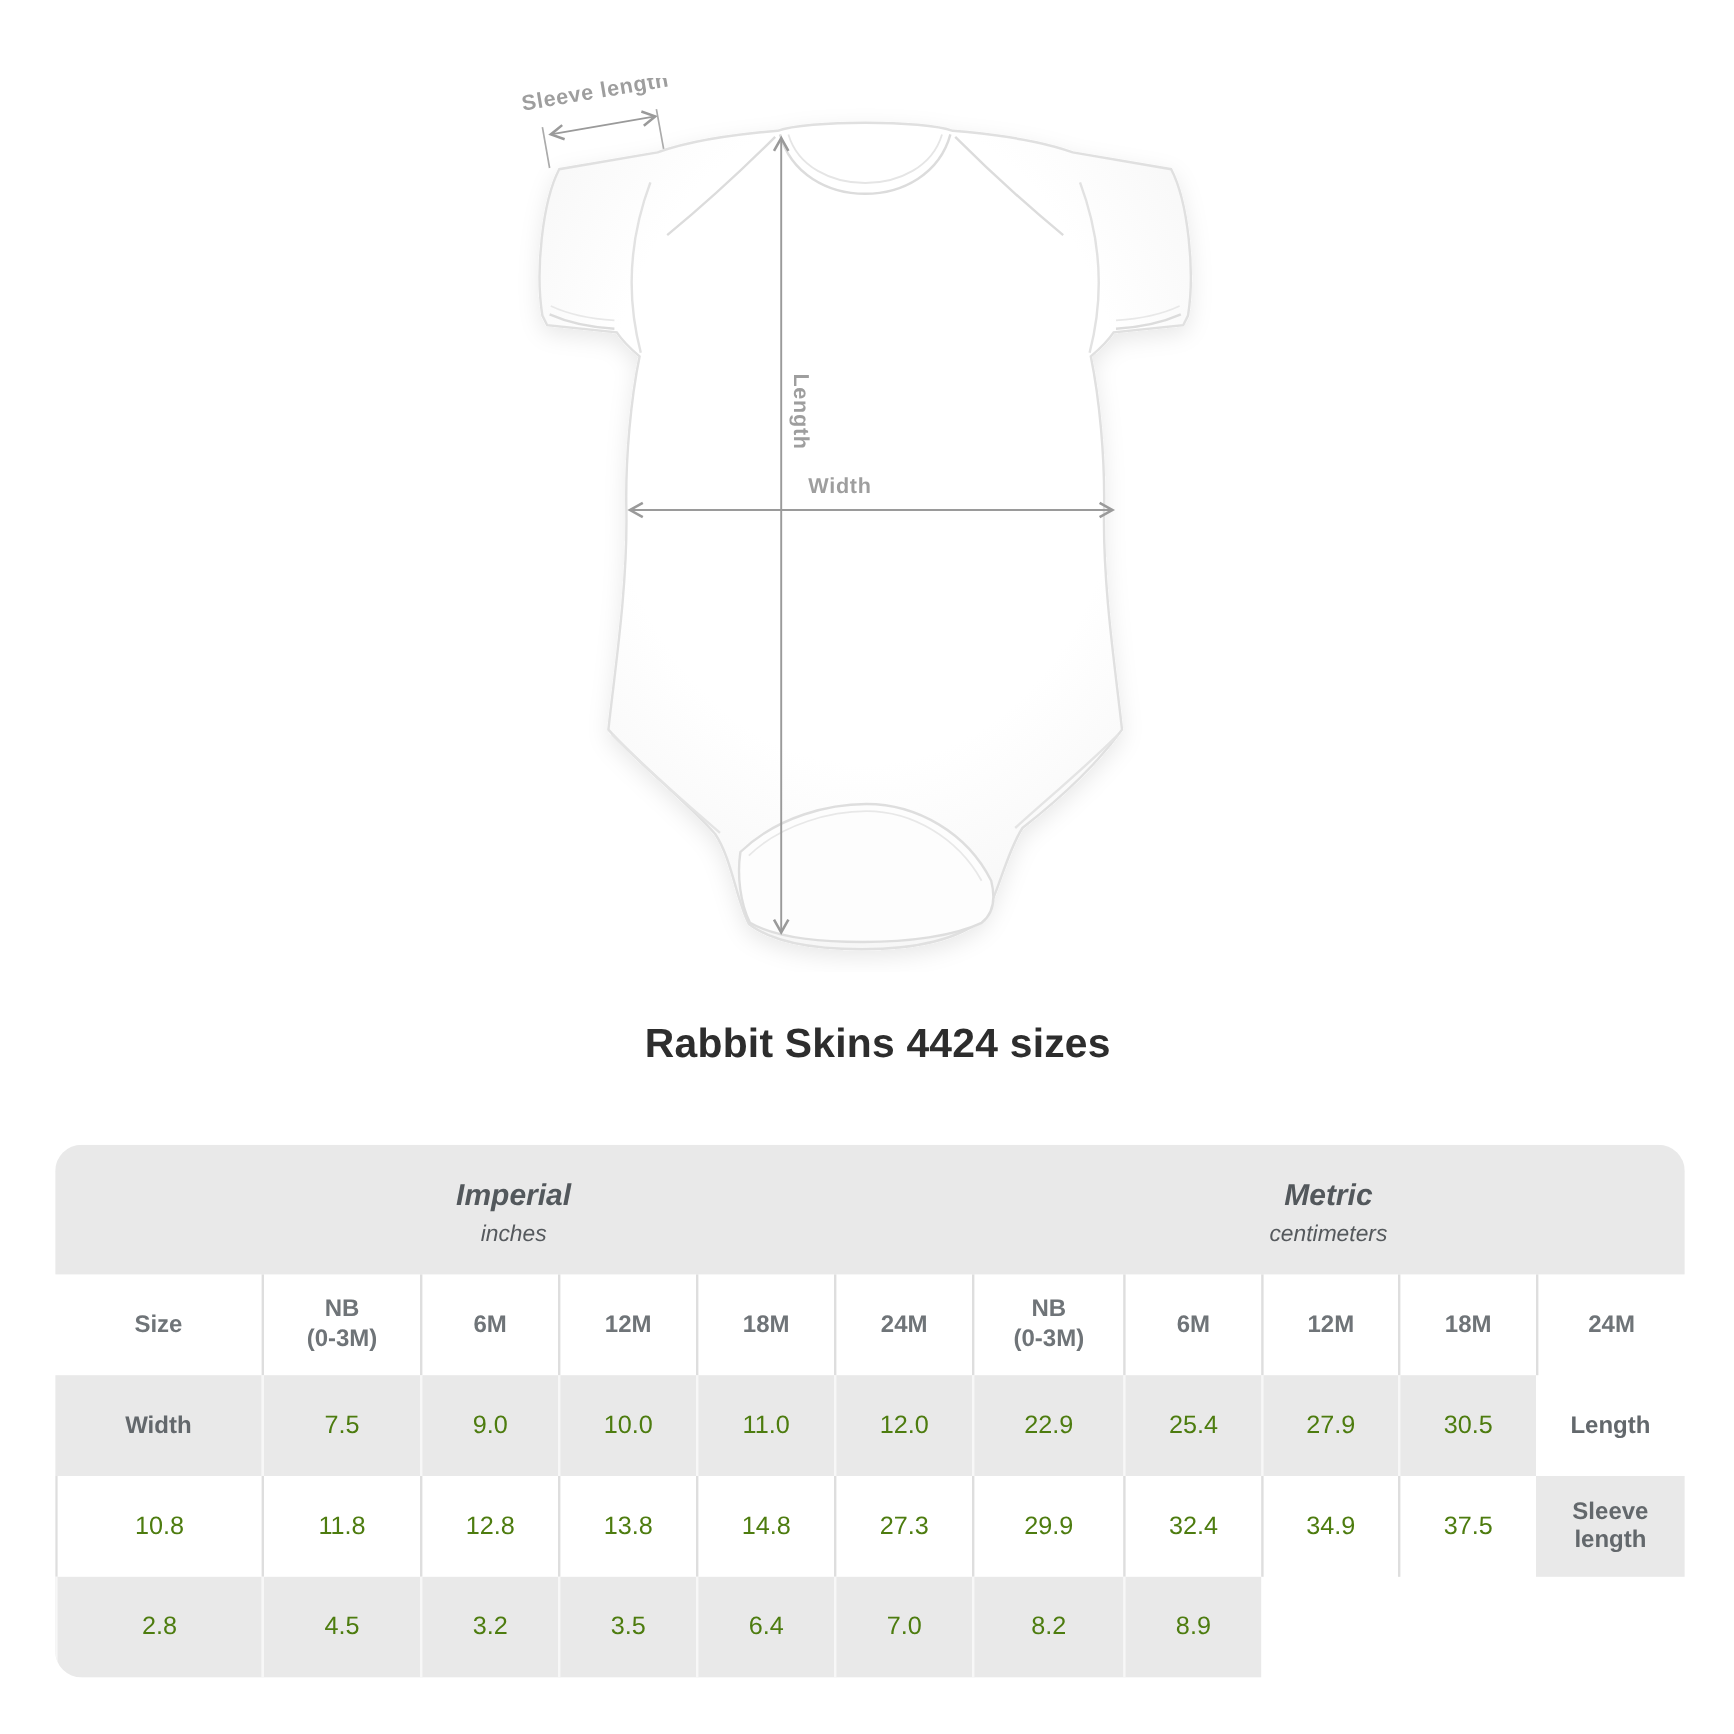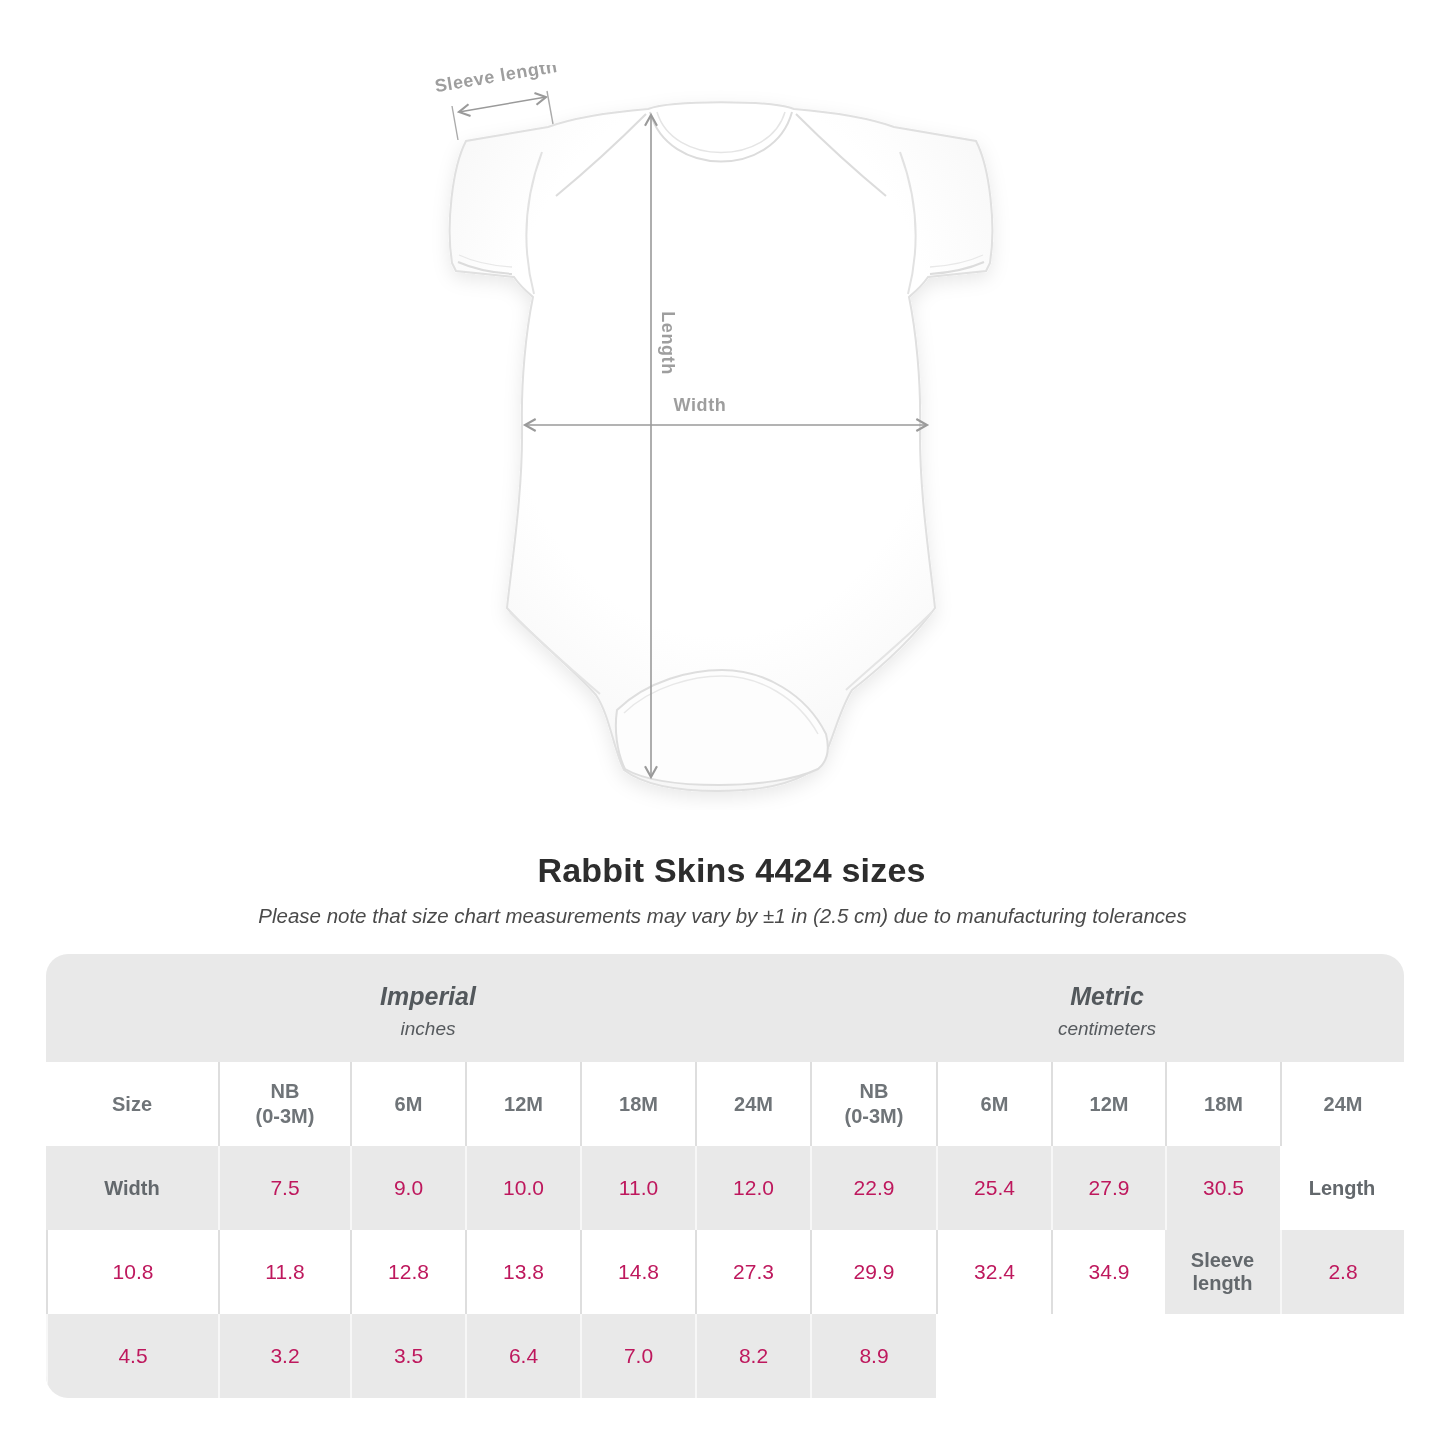--- a/index.html
+++ b/index.html
@@ -30,21 +30,21 @@
     grid-template-rows:108px 84px 84px 84px 84px;
   }
   .cell { display:flex; align-items:center; justify-content:center; text-align:center; }
 
   .unit-head { background:#e9e9e9; flex-direction:column; gap:7px; padding-top:6px; }
   .unit-label { font-size:25px; font-weight:700; font-style:italic; color:#53585c; }
   .unit-sub   { font-size:19px; font-style:italic; color:#55595d; }
 
   .col-head { font-size:20px; font-weight:700; color:#6f7478; white-space:pre-line; line-height:1.25; }
   .row-label { font-size:20px; font-weight:700; color:#63686c; }
-  .val { font-size:21px; color:#be185d; }
+  .val { font-size:21px; color:#4d7c0f; }
 
   .bg-g { background:#e9e9e9; }           
   .sw { border-left:2px solid #dedede; }  
   .sg { border-left:2px solid #f7f7f7; }  
 </style>
 </head>
 <body>
 
 <div class="stage">
 
@@ -122,21 +122,20 @@
     </g>
 
     <g font-family="Liberation Sans, sans-serif" font-size="18" font-weight="700" fill="#9e9e9e" letter-spacing="0.6">
       <text x="497" y="82" text-anchor="middle" transform="rotate(-9.5 497 82)">Sleeve length</text>
       <text x="662" y="343" text-anchor="middle" transform="rotate(90 662 343)">Length</text>
       <text x="700" y="411" text-anchor="middle">Width</text>
     </g>
   </svg>
 
   <div class="page-title">Rabbit Skins 4424 sizes</div>
-  <div class="page-note">Please note that size chart measurements may vary by ±1 in (2.5 cm) due to manufacturing tolerances</div>
 
   <div class="size-table">
 
     <div class="cell unit-head" style="grid-column:span 6">
       <div class="unit-label">Imperial</div>
       <div class="unit-sub">inches</div>
     </div>
     <div class="cell unit-head" style="grid-column:span 5">
       <div class="unit-label">Metric</div>
       <div class="unit-sub">centimeters</div>
@@ -170,20 +169,21 @@
     <div class="cell row-label">Length</div>
     <div class="cell val sw">10.8</div>
     <div class="cell val sw">11.8</div>
     <div class="cell val sw">12.8</div>
     <div class="cell val sw">13.8</div>
     <div class="cell val sw">14.8</div>
     <div class="cell val sw">27.3</div>
     <div class="cell val sw">29.9</div>
     <div class="cell val sw">32.4</div>
     <div class="cell val sw">34.9</div>
+    <div class="cell val sw">37.5</div>
 
     <div class="cell row-label bg-g">Sleeve length</div>
     <div class="cell val bg-g sg">2.8</div>
     <div class="cell val bg-g sg">4.5</div>
     <div class="cell val bg-g sg">3.2</div>
     <div class="cell val bg-g sg">3.5</div>
     <div class="cell val bg-g sg">6.4</div>
     <div class="cell val bg-g sg">7.0</div>
     <div class="cell val bg-g sg">8.2</div>
     <div class="cell val bg-g sg">8.9</div>

